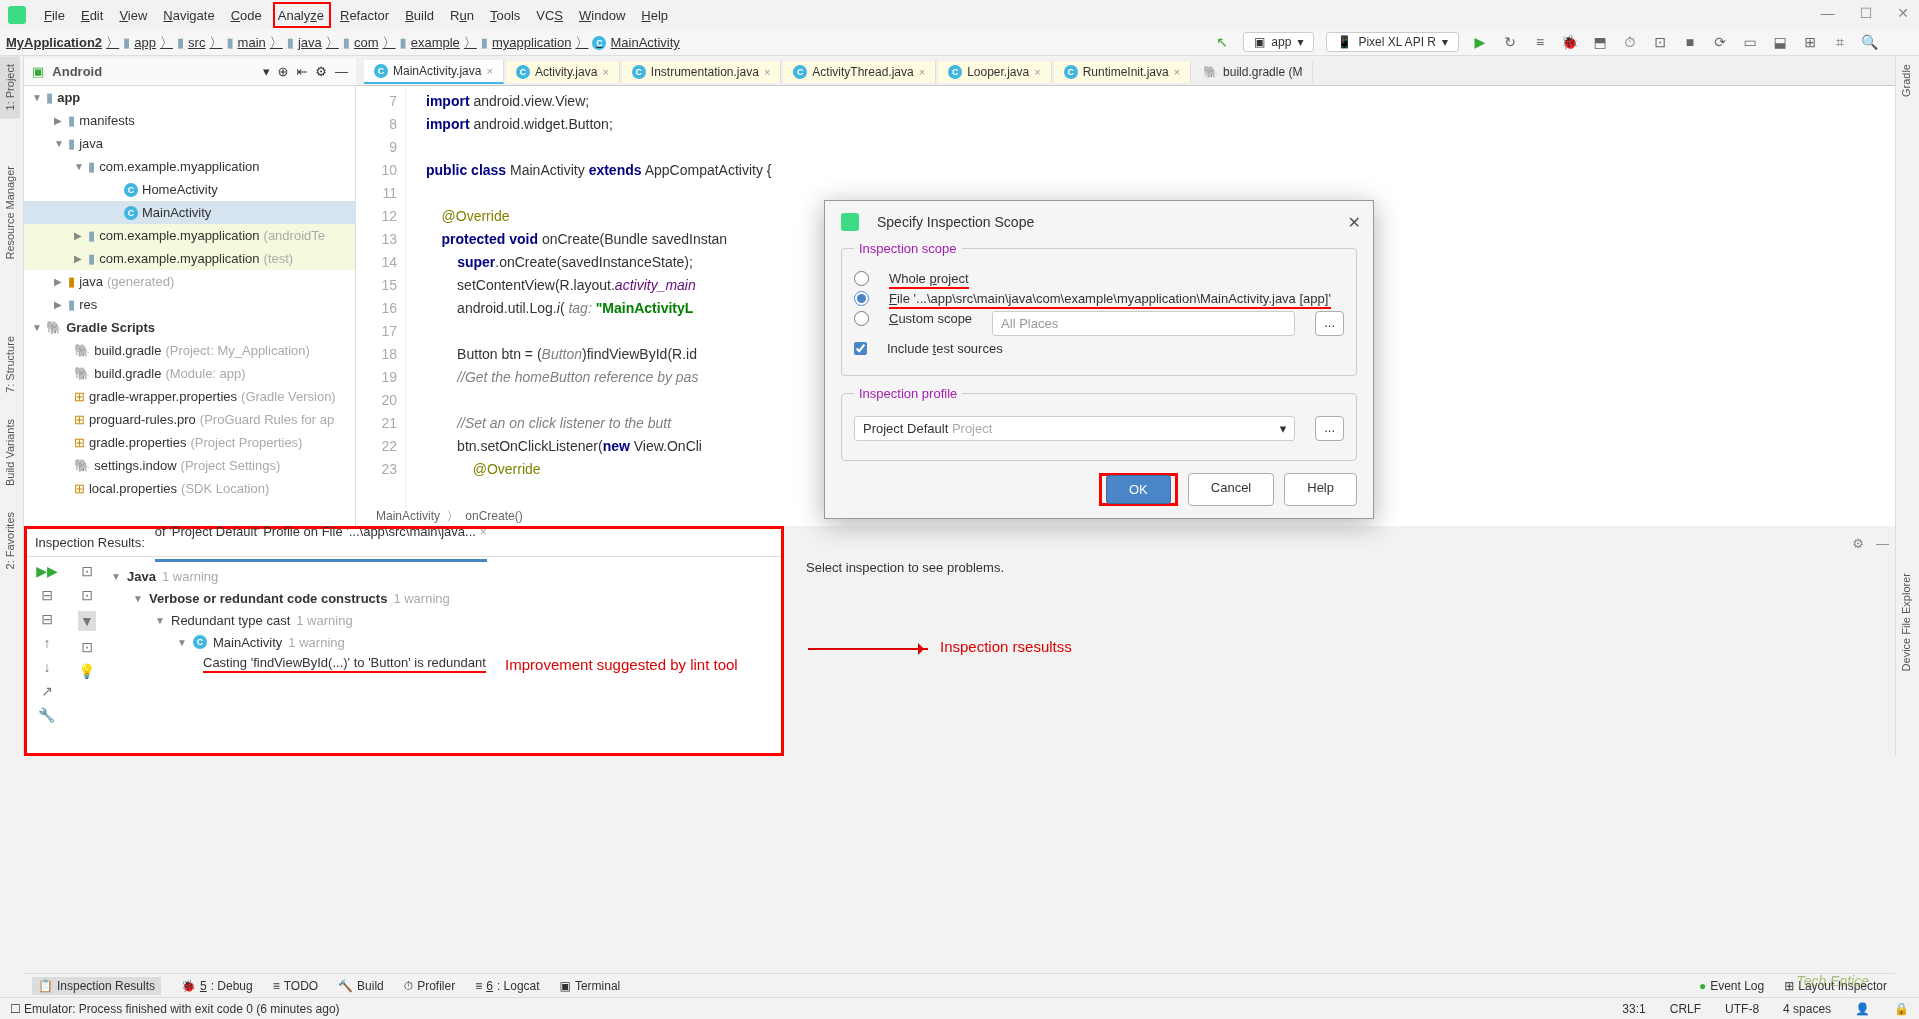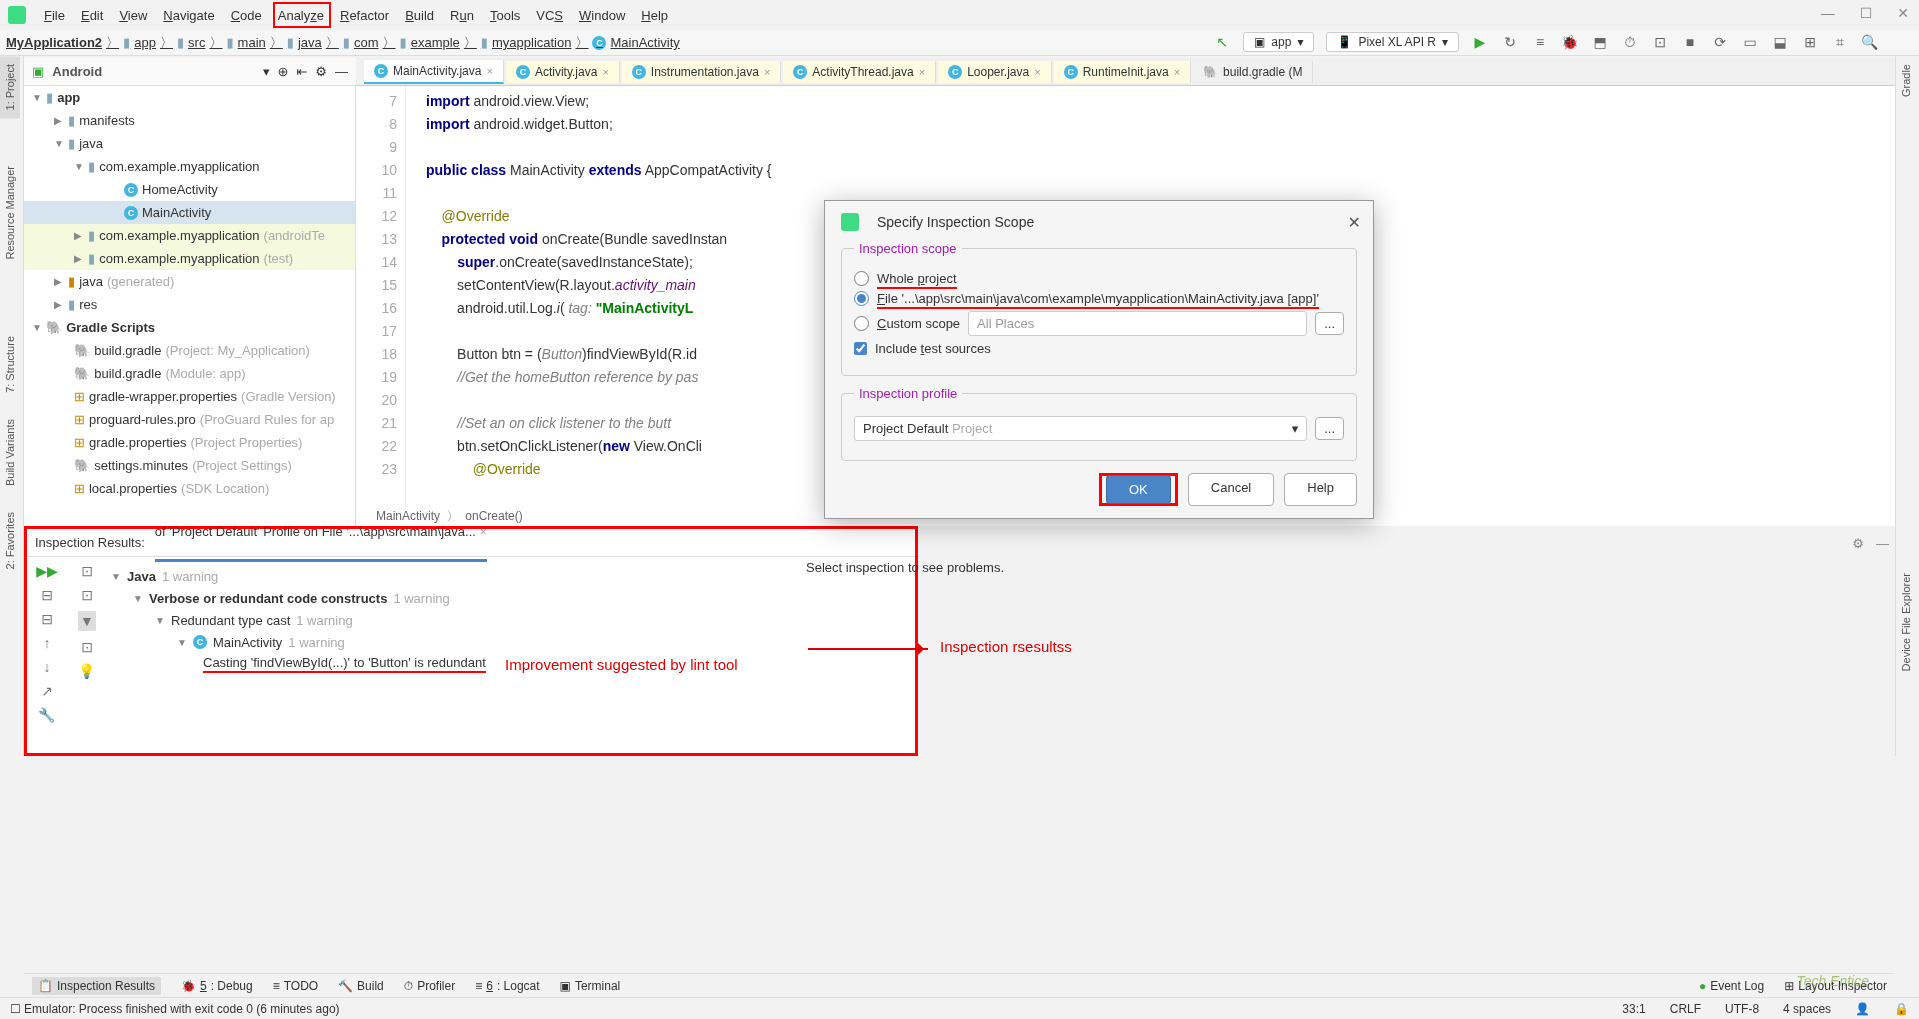--- a/index.html
+++ b/index.html
@@ -42,29 +42,29 @@
 .gutter div { height:23px; line-height:23px; padding-right:8px; }
 .code-body { flex:1; padding:4px 0 0 20px; }
 .code-body div { height:23px; line-height:23px; white-space:pre; }
 .kw { color:#000080; font-weight:bold; } .str { color:#008000; font-weight:bold; } .ann { color:#808000; } .com { color:#808080; font-style:italic; } .id { color:#660e7a; font-style:italic; }
 .crumbs-bottom { position:absolute; bottom:0; left:20px; height:18px; font-size:12px; color:#666; }
 .dialog { position:absolute; left:824px; top:200px; width:550px; background:#f5f5f5; border:1px solid #999; box-shadow:0 5px 25px rgba(0,0,0,.3); padding:12px 16px; z-index:10; }
 .dlg-title { display:flex; align-items:center; gap:8px; font-size:14px; margin-bottom:10px; }
 .dlg-title .x { position:absolute; right:12px; top:12px; font-size:16px; color:#555; }
 fieldset { border:1px solid #ccc; border-radius:4px; padding:10px 12px 14px; margin-bottom:10px; }
 legend { padding:0 5px; color:#a21caf; font-size:13px; }
-.radio-row { display:flex; align-items:center; gap:8px; margin:5px 0; font-size:13px; }
+.radio-row { display:flex; gap:20px; margin:5px 0; font-size:13px; }
 .radio-row input[type=radio] { width:15px; height:15px; }
 .red-underline { border-bottom:2px solid red; padding-bottom:1px; }
 .sel-combo { border:1px solid #ccc; background:#fff; padding:4px 8px; border-radius:3px; flex:1; color:#999; }
 .dlg-btns { display:flex; justify-content:flex-end; gap:10px; margin-top:12px; }
 .btn { border:1px solid #adadad; padding:6px 22px; background:#fff; border-radius:4px; font-size:13px; cursor:pointer; }
 .btn.primary { background:#4a86c7; color:#fff; border-color:#3a6ca0; }
 .red-box-ok { border:3px solid red; padding:6px 4px; display:inline-block; }
-.inspect-panel { position:absolute; left:24px; top:526px; width:894px; height:230px; border:3px solid red; background:#fff; }
+.inspect-panel { position:absolute; left:24px; top:526px; width:760px; height:230px; border:3px solid red; background:#fff; }
 .insp-tabbar { height:28px; display:flex; align-items:center; padding:0 8px; gap:10px; font-size:13px; border-bottom:1px solid #ddd; }
 .insp-tab-active { border-bottom:3px solid #4a86c7; padding-bottom:20px; }
 .insp-body { display:flex; height:calc(100% - 28px); }
 .insp-side { width:40px; display:flex; flex-direction:column; align-items:center; gap:8px; padding-top:6px; color:#777; font-size:14px; }
 .insp-tree { flex:1; padding:8px 4px; font-size:13px; }
 .insp-tree .row { display:flex; align-items:center; gap:6px; height:22px; }
 .insp-right { position:absolute; left:806px; top:560px; width:600px; font-size:13px; }
 .red-text { color:#d00; font-size:15px; }
 .red-arrow { position:absolute; left:808px; top:648px; width:120px; height:2px; background:#d00; }
 .red-arrow:after { content:''; position:absolute; right:-2px; top:-5px; border:6px solid transparent; border-left-color:#d00; }
@@ -248,21 +248,21 @@
       <span>proguard-rules.pro</span> 
       <span class="dim">(ProGuard Rules for ap</span>
     </div>
   <div class="tree-row indent2">
       <span style="color:#c80">⊞</span>
       <span>gradle.properties</span> 
       <span class="dim">(Project Properties)</span>
     </div>
   <div class="tree-row indent2">
       <span class="ico-grad">🐘</span>
-      <span>settings.minutes</span> 
+      <span>settings.indow</span> 
       <span class="dim">(Project Settings)</span>
     </div>
   <div class="tree-row indent2">
       <span style="color:#c80">⊞</span>
       <span>local.properties</span> 
       <span class="dim">(SDK Location)</span>
     </div>
 </div>
 
 <div class="editor">

